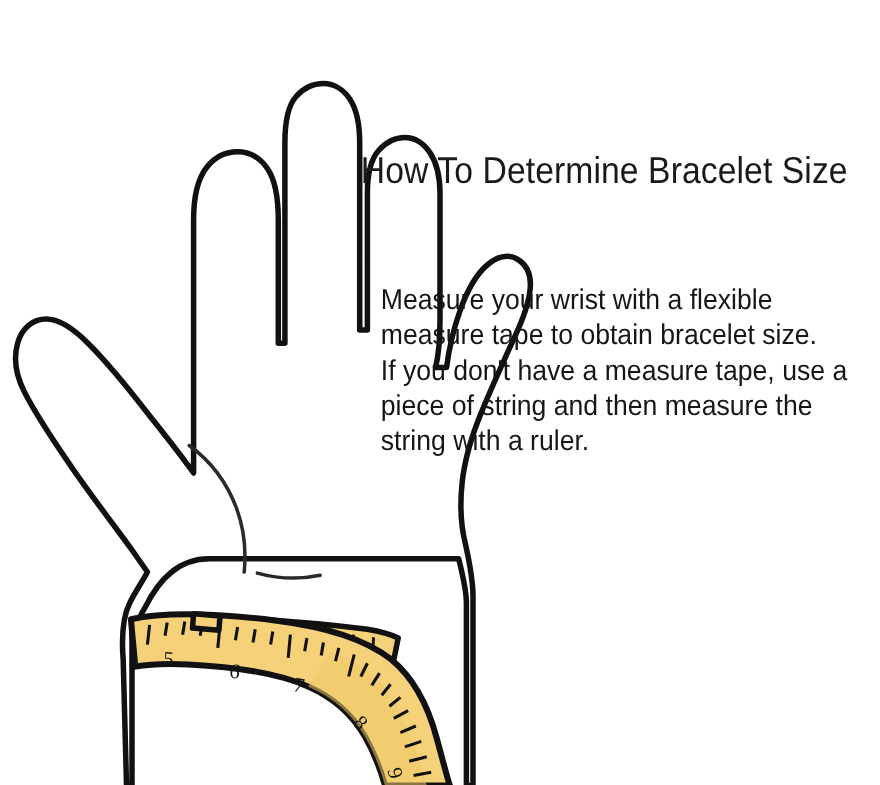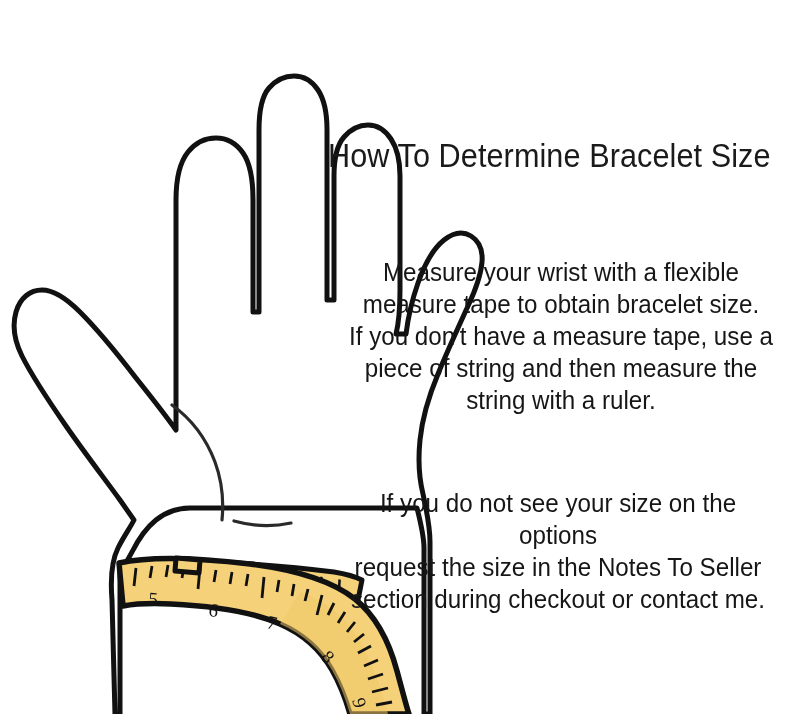--- a/index.html
+++ b/index.html
@@ -46,21 +46,21 @@
     white-space: nowrap;
     transform: scaleX(0.90);
     transform-origin: left top;
   }
 
   .para {
     position: absolute;
     color: #161616;
     font-size: 26px;
     line-height: 32px;
-    text-align: center;
+    text-align: left;
     font-weight: 400;
   }
   #para-1 {
     left: 330px;
     top: 256px;
     width: 462px;
   }
   #para-2 {
     left: 322px;
     top: 487px;
@@ -263,20 +263,15 @@
     <div id="title">How To Determine Bracelet Size</div>
 
     <div class="para" id="para-1">
       <span class="ln">Measure your wrist with a flexible</span>
       <span class="ln">measure tape to obtain bracelet size.</span>
       <span class="ln">If you don't have a measure tape, use a</span>
       <span class="ln">piece of string and then measure the</span>
       <span class="ln">string with a ruler.</span>
     </div>
 
-    <div class="para" id="para-2">
-      <span class="ln">If you do not see your size on the options</span>
-      <span class="ln">request the size in the Notes To Seller</span>
-      <span class="ln">section during checkout or contact me.</span>
-    </div>
 
   </div>
 </div>
 
 </body></html>

